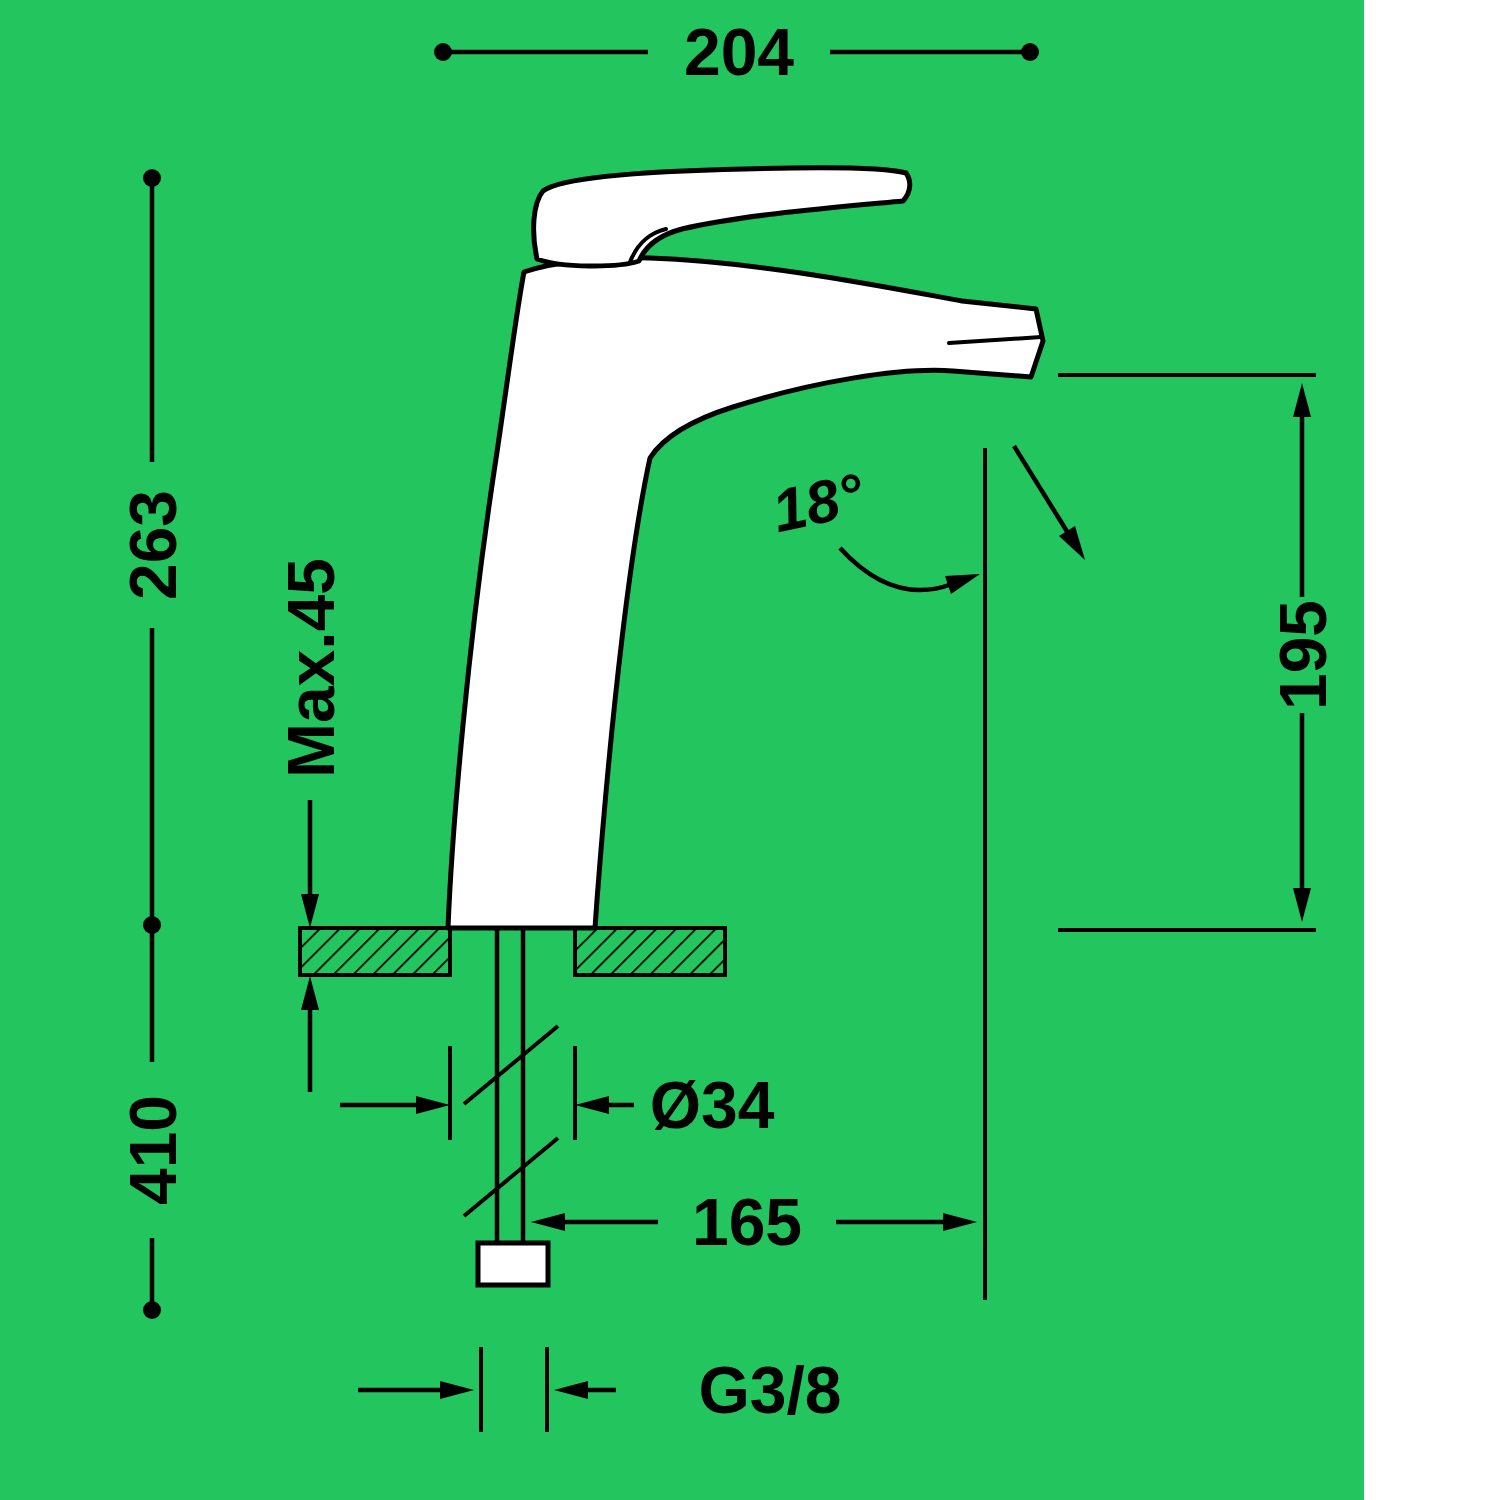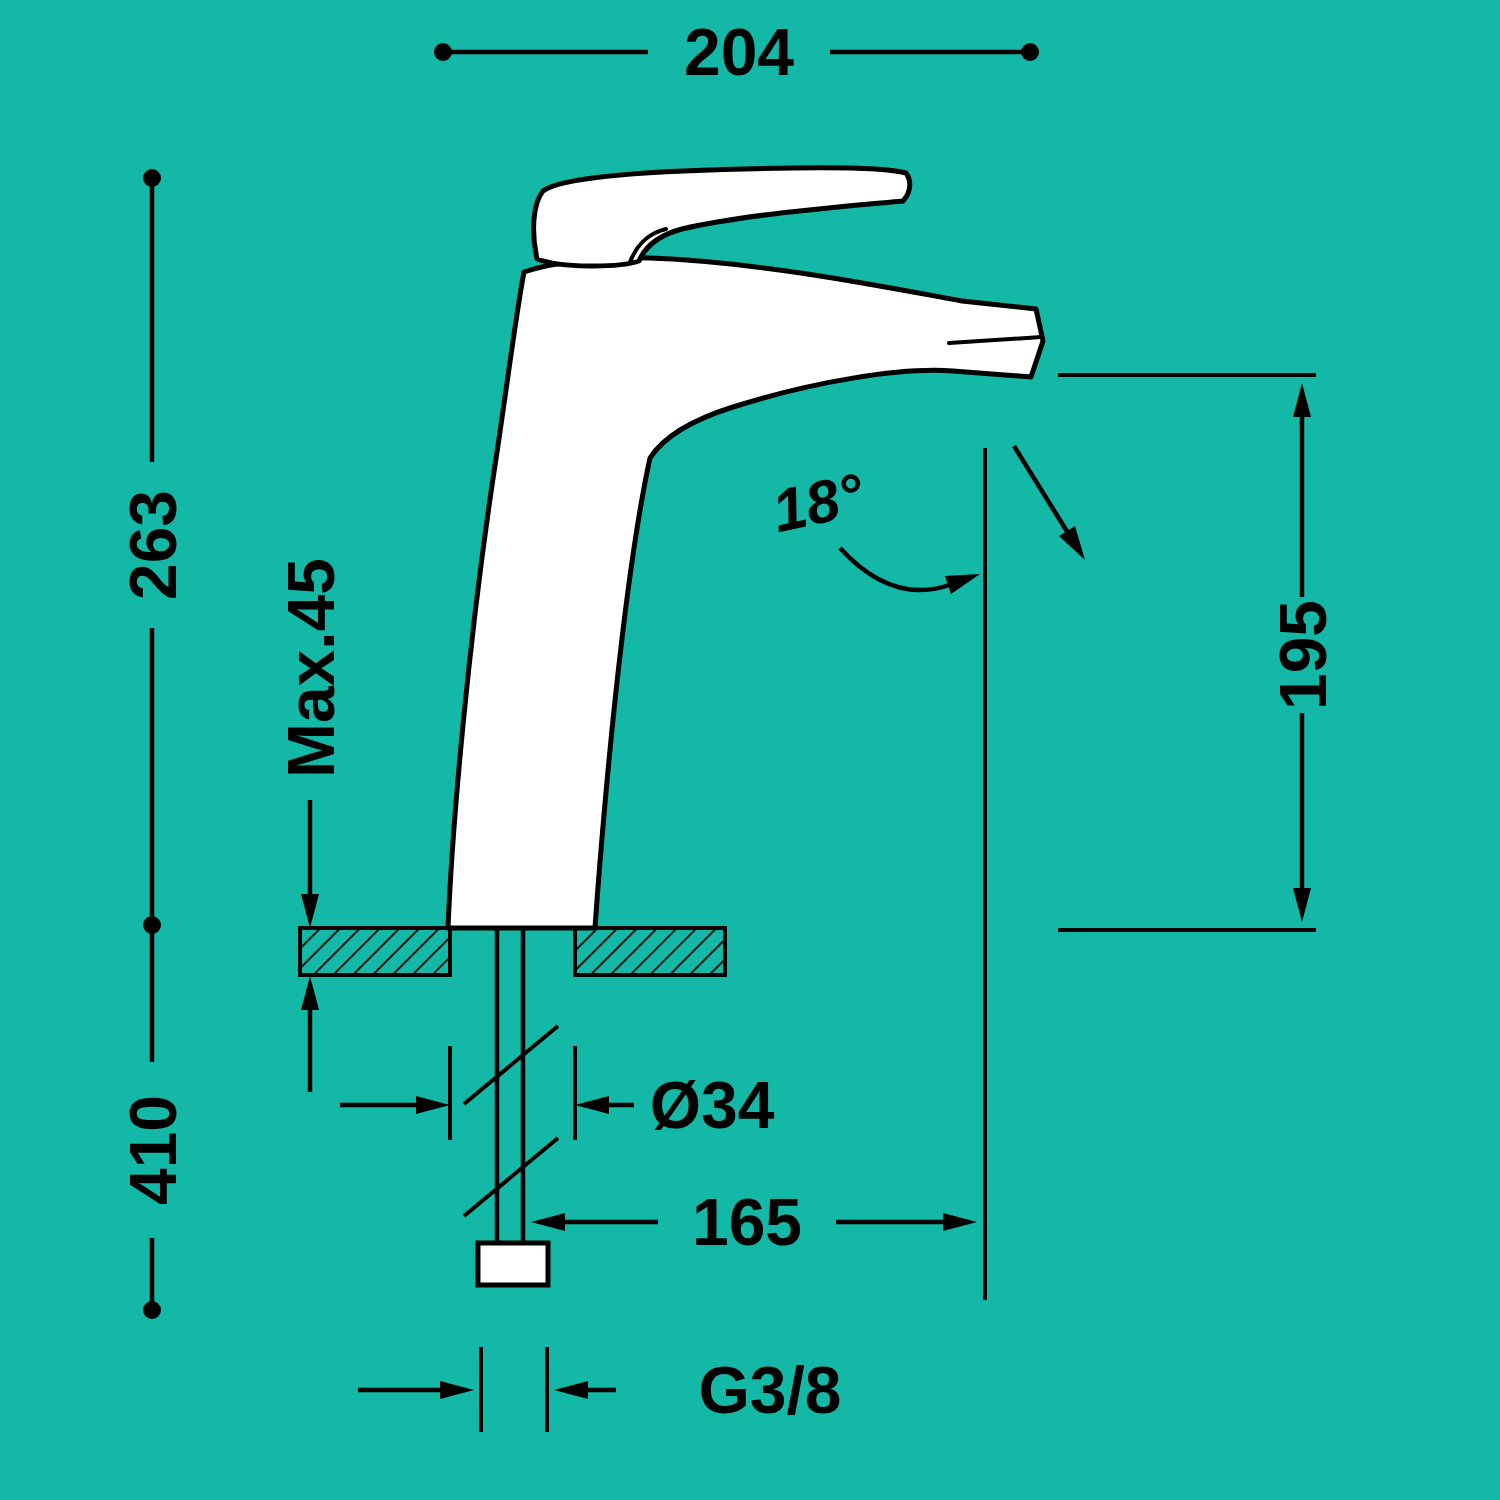--- a/index.html
+++ b/index.html
@@ -1,16 +1,16 @@
 <!DOCTYPE html>
 <html><head>
 <meta charset="utf-8">
 <style>
   html,body{margin:0;padding:0;background:#ffffff;}
-  .canvas{position:relative;width:1500px;height:1500px;background:#14b8a6;overflow:hidden;}
+  .canvas{position:relative;width:1364px;height:1500px;background:#22c55e;overflow:hidden;}
   svg{display:block;}
   text{font-family:"Liberation Sans","DejaVu Sans",sans-serif;font-weight:700;fill:#000;font-size:66px;}
   text.angle{font-style:italic;font-size:60px;}
 </style>
 </head>
 <body>
 
 <div class="canvas">
 <svg viewBox="0 0 1500 1500" width="1500" height="1500" xmlns="http://www.w3.org/2000/svg">
   <defs>

